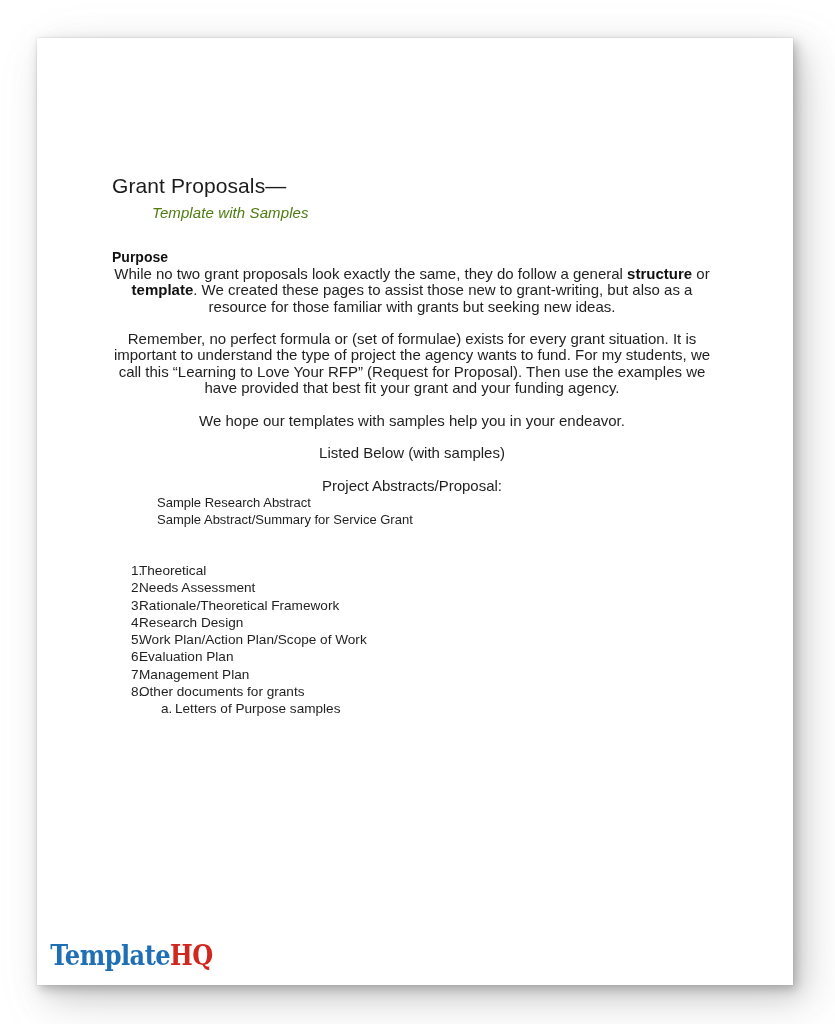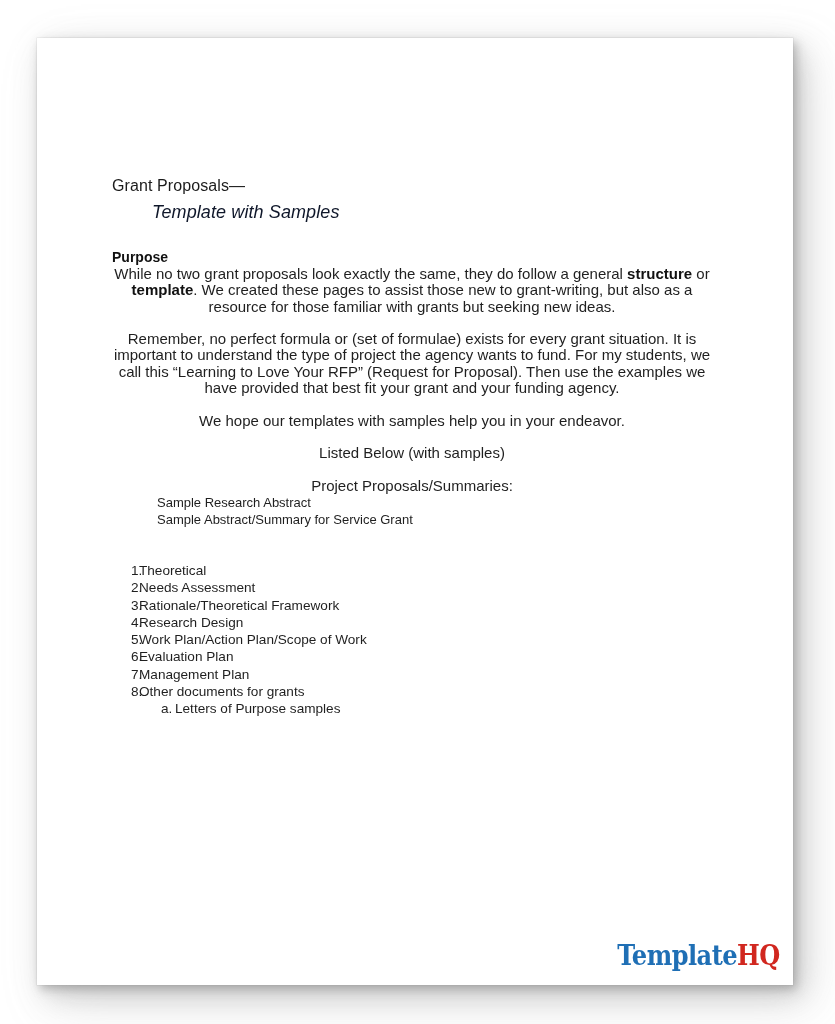--- a/index.html
+++ b/index.html
@@ -38,29 +38,29 @@
   }
 
   
   .title-block {
     position: absolute;
     left: 75px;
     top: 134px;
     width: 600px;
   }
   .title-line1 {
-    font-size: 16px;
+    font-size: 21px;
     line-height: 27px;
     color: #1b1b1b;
     letter-spacing: 0.1px;
   }
   .title-line2 {
-    font-size: 18px;
+    font-size: 15px;
     line-height: 27px;
-    color: #0f172a;
+    color: #4d7c0f;
     font-style: italic;
     padding-left: 40px;
     letter-spacing: 0.1px;
   }
 
   
   .body-block {
     position: absolute;
     left: 75px;
     top: 211px;
@@ -128,21 +128,21 @@
     flex: 0 0 auto;
   }
   .sub-text { flex: 1 1 auto; }
 
   
   #logo {
     position: absolute;
     left: 0;
     right: 0;
     top: 902px;
-    text-align: right;
+    text-align: left;
     height: 36px;
   }
   .logo-text {
     display: inline-block;
     font-family: "DejaVu Serif", serif;
     font-weight: bold;
     font-size: 28px;
     line-height: 32px;
     letter-spacing: -0.6px;
     transform: scaleX(0.86);
@@ -176,21 +176,21 @@
       <div class="gap"></div>
 
       <p class="para">We hope our templates with samples help you in your endeavor.</p>
 
       <div class="gap"></div>
 
       <p class="para">Listed Below (with samples)</p>
 
       <div class="gap"></div>
 
-      <p class="para">Project Proposals/Summaries:</p>
+      <p class="para">Project Abstracts/Proposal:</p>
       <div class="sub-line">Sample Research Abstract</div>
       <div class="sub-line">Sample Abstract/Summary for Service Grant</div>
 
     </div>
 
     <div class="numlist">
 
       <div class="num-row">
         <span class="num-marker">1.</span>
         <span class="num-text">Theoretical</span>

